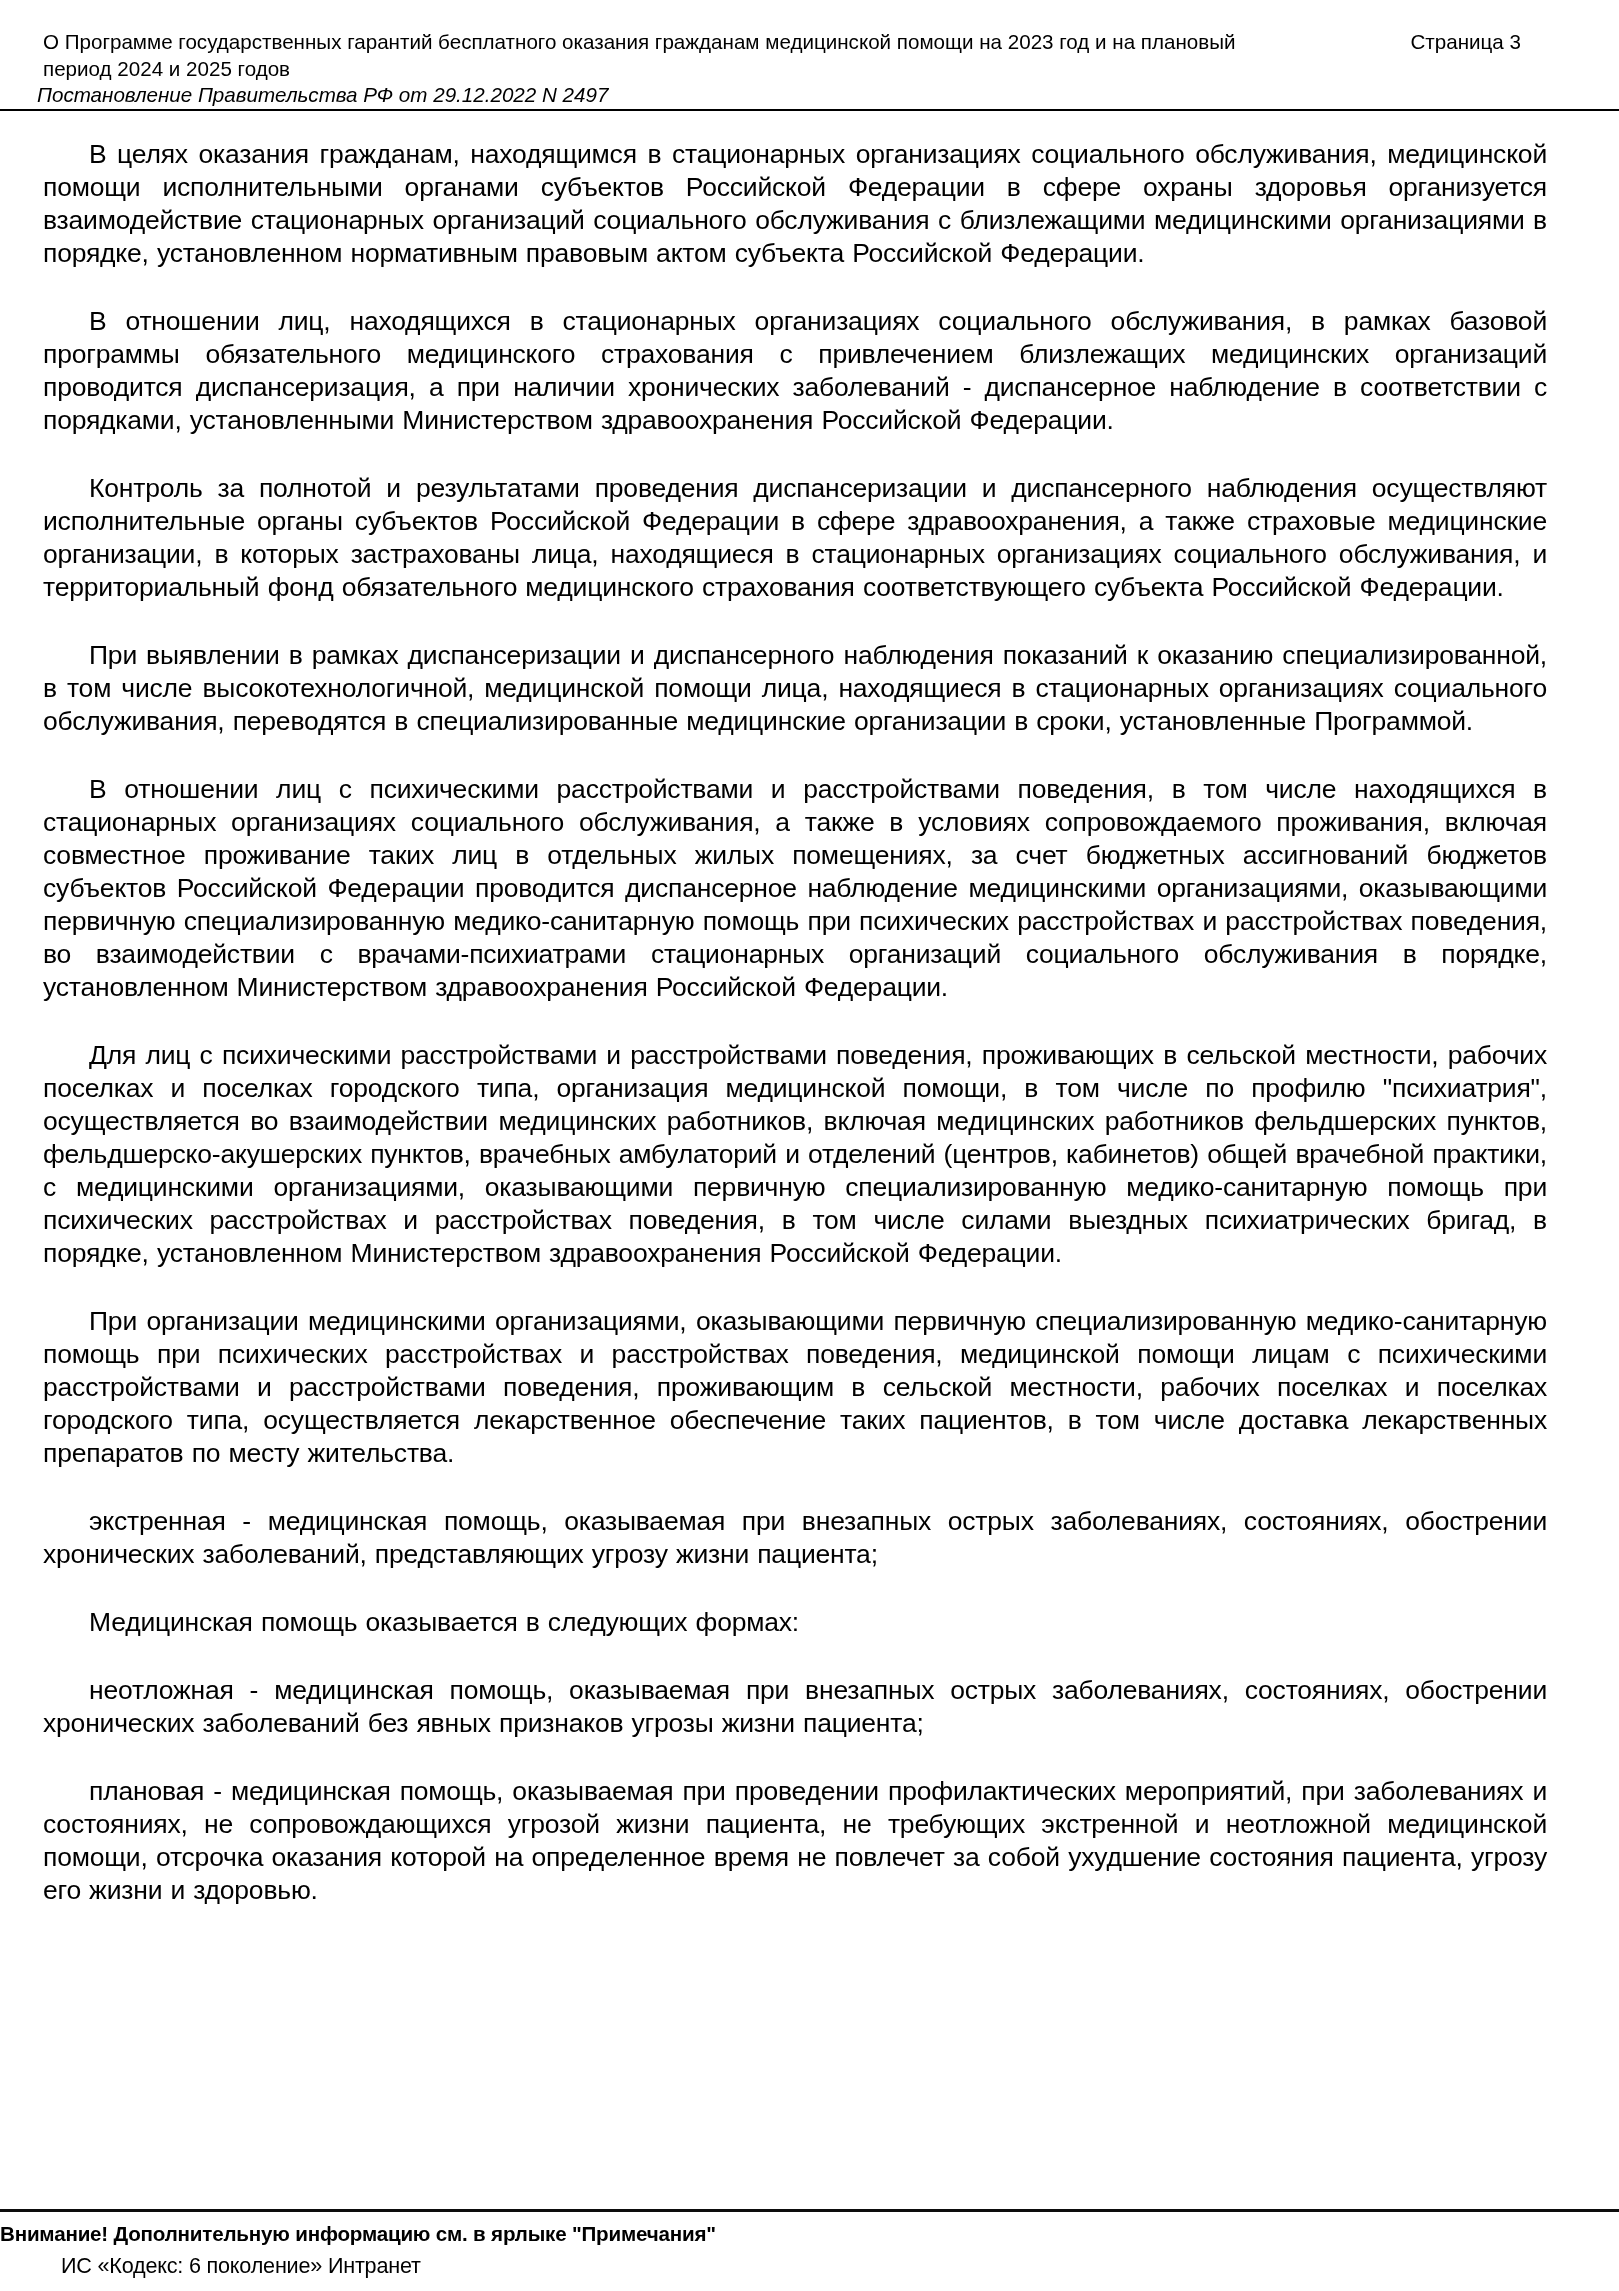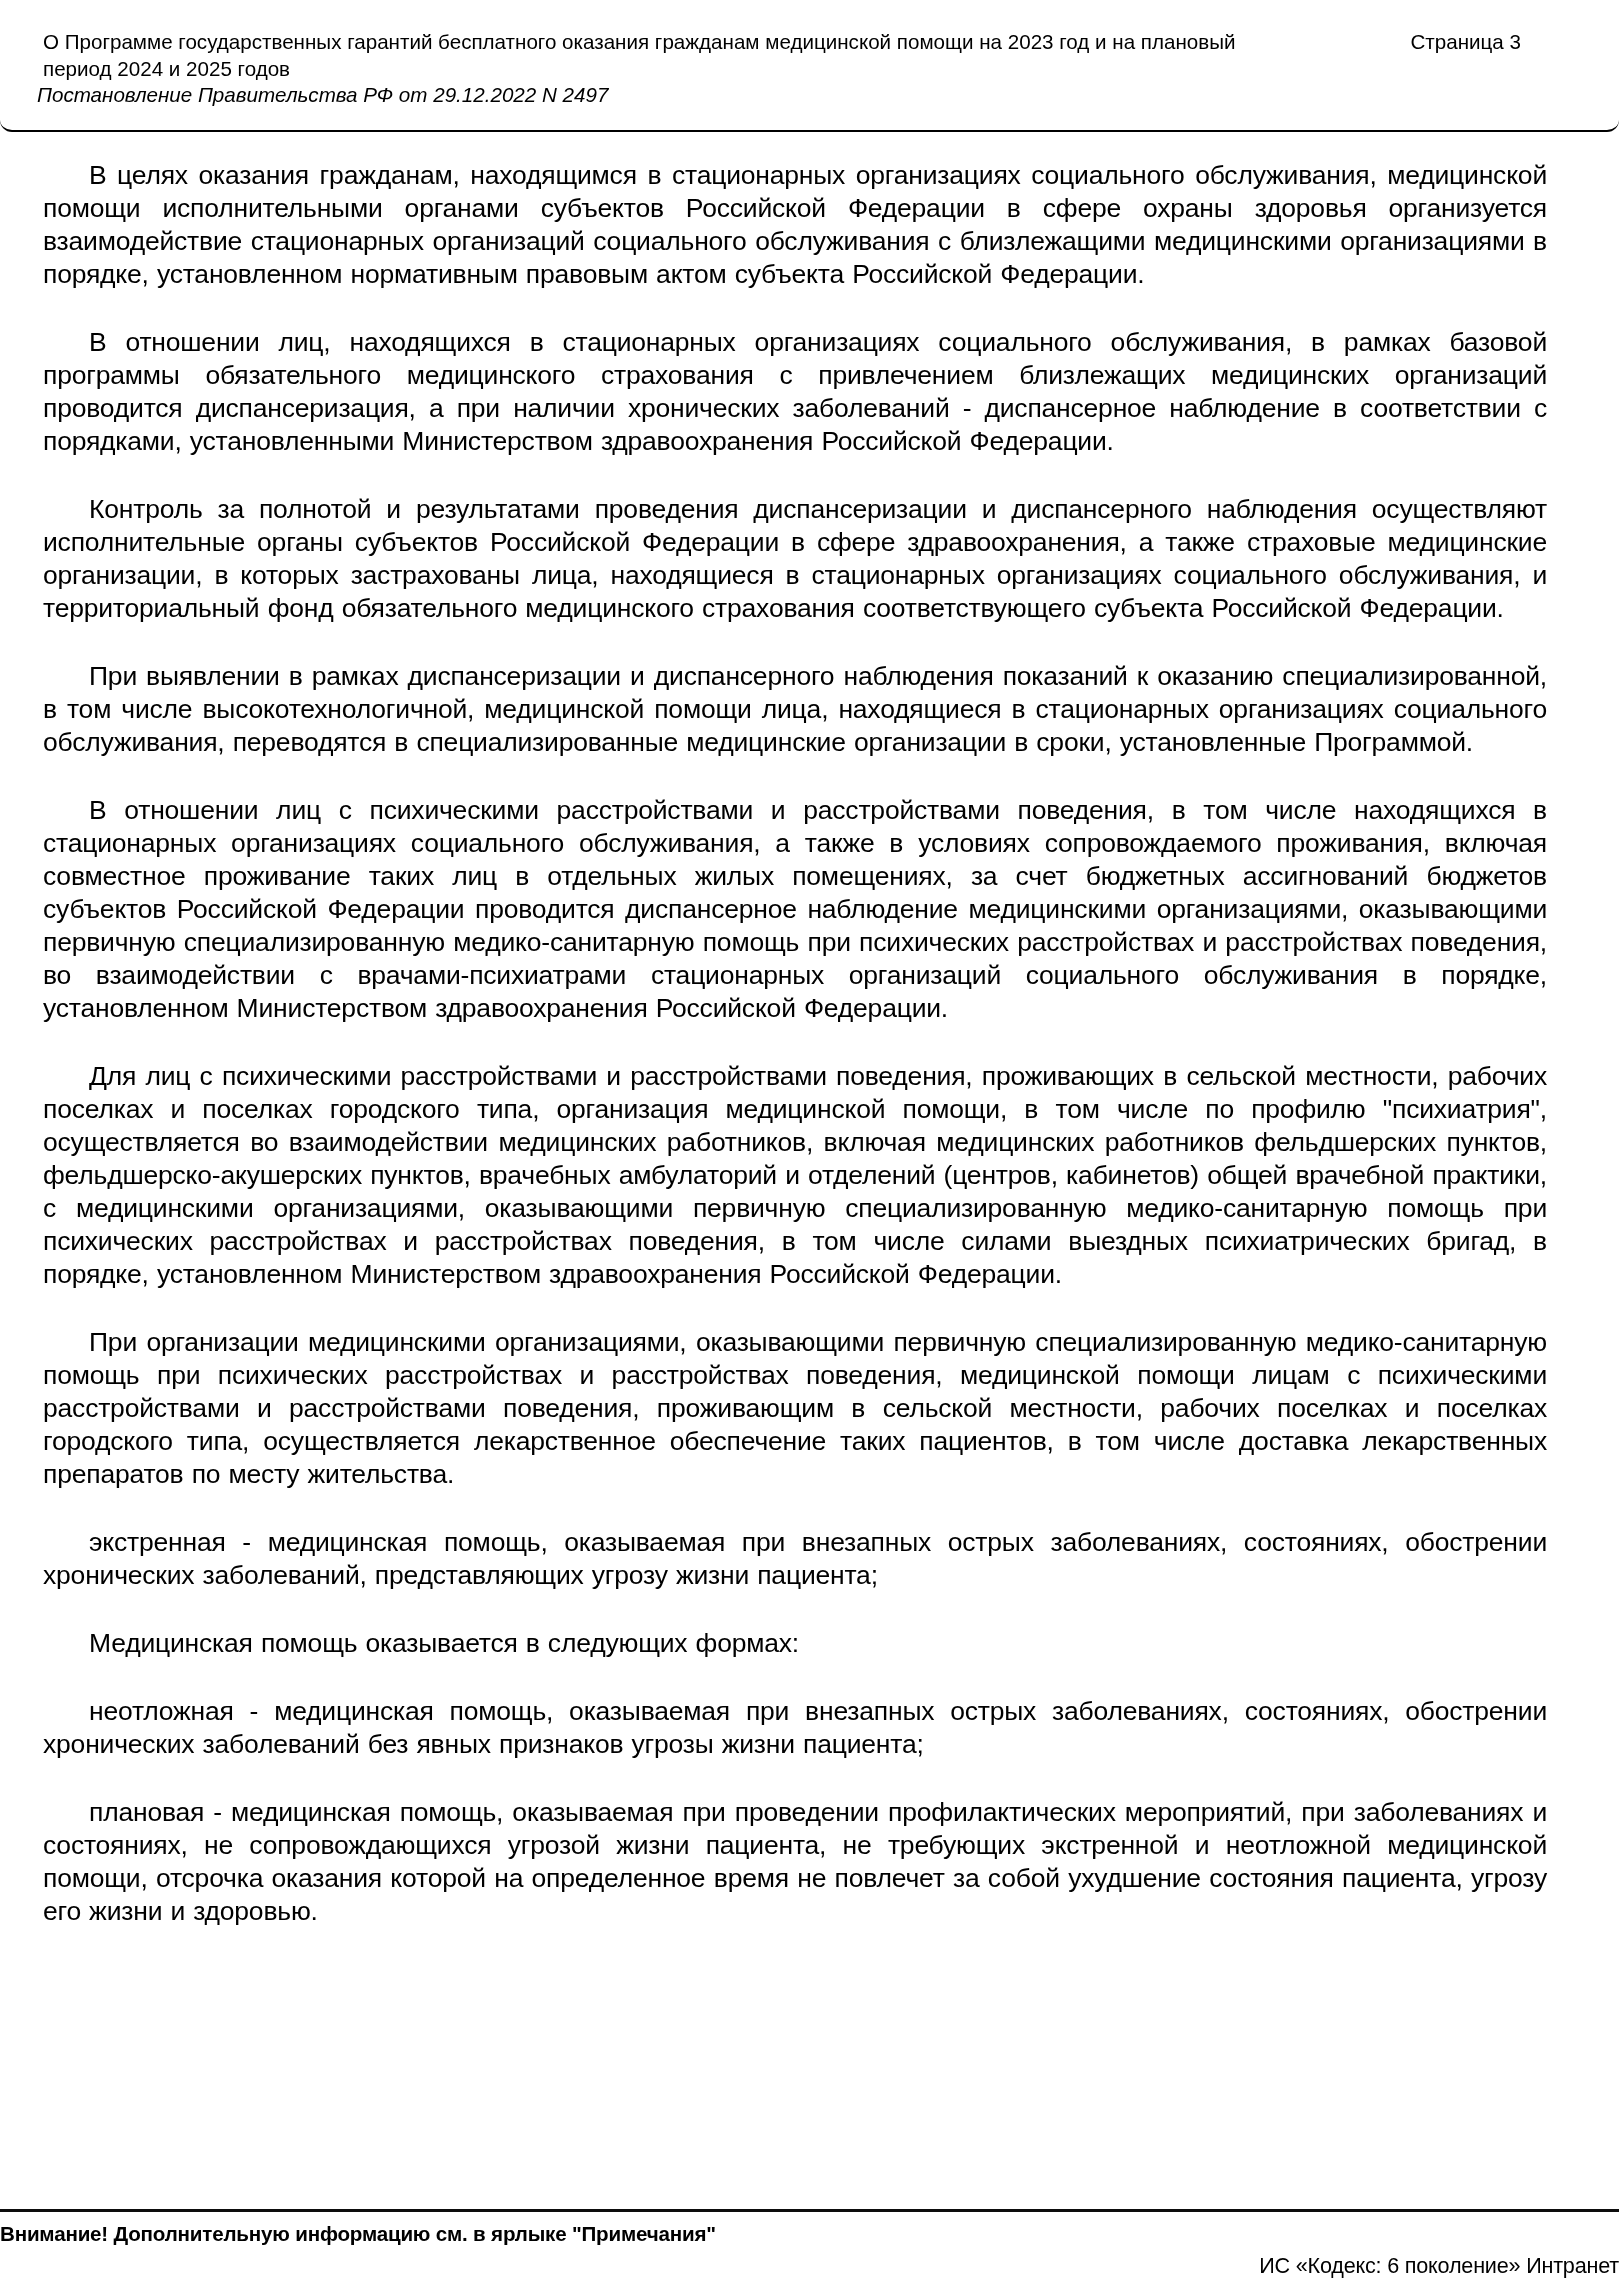--- a/index.html
+++ b/index.html
@@ -13,24 +13,23 @@
     position: relative;
     overflow: hidden;
     font-family: "Liberation Sans", sans-serif;
     color: #000000;
   }
 
   
   .page-header {
     box-sizing: border-box;
     width: 1619px;
-    padding: 29px 0 21px 0;
+    padding: 29px 0 0 0;
     border-bottom: 2.9px solid #000000;
     position: relative;
-    border-radius: 12px;
   }
   .header-title {
     margin-left: 43px;
     width: 1255px;
     font-size: 20.6px;
     line-height: 26.5px;
     font-weight: 400;
   }
   .header-subtitle {
     margin-left: 37px;
@@ -79,21 +78,21 @@
     margin-top: 8.8px;
     padding-right: 41px;
     font-size: 20.6px;
     line-height: 25.5px;
     font-weight: 700;
     letter-spacing: -0.2px;
   }
   .footer-system {
     margin-top: 6.9px;
     padding-left: 61px;
-    text-align: right;
+    text-align: left;
     font-size: 21.6px;
     line-height: 26.5px;
     font-weight: 400;
     letter-spacing: -0.2px;
   }
 </style>
 </head>
 <body>
 
 <header class="page-header">

